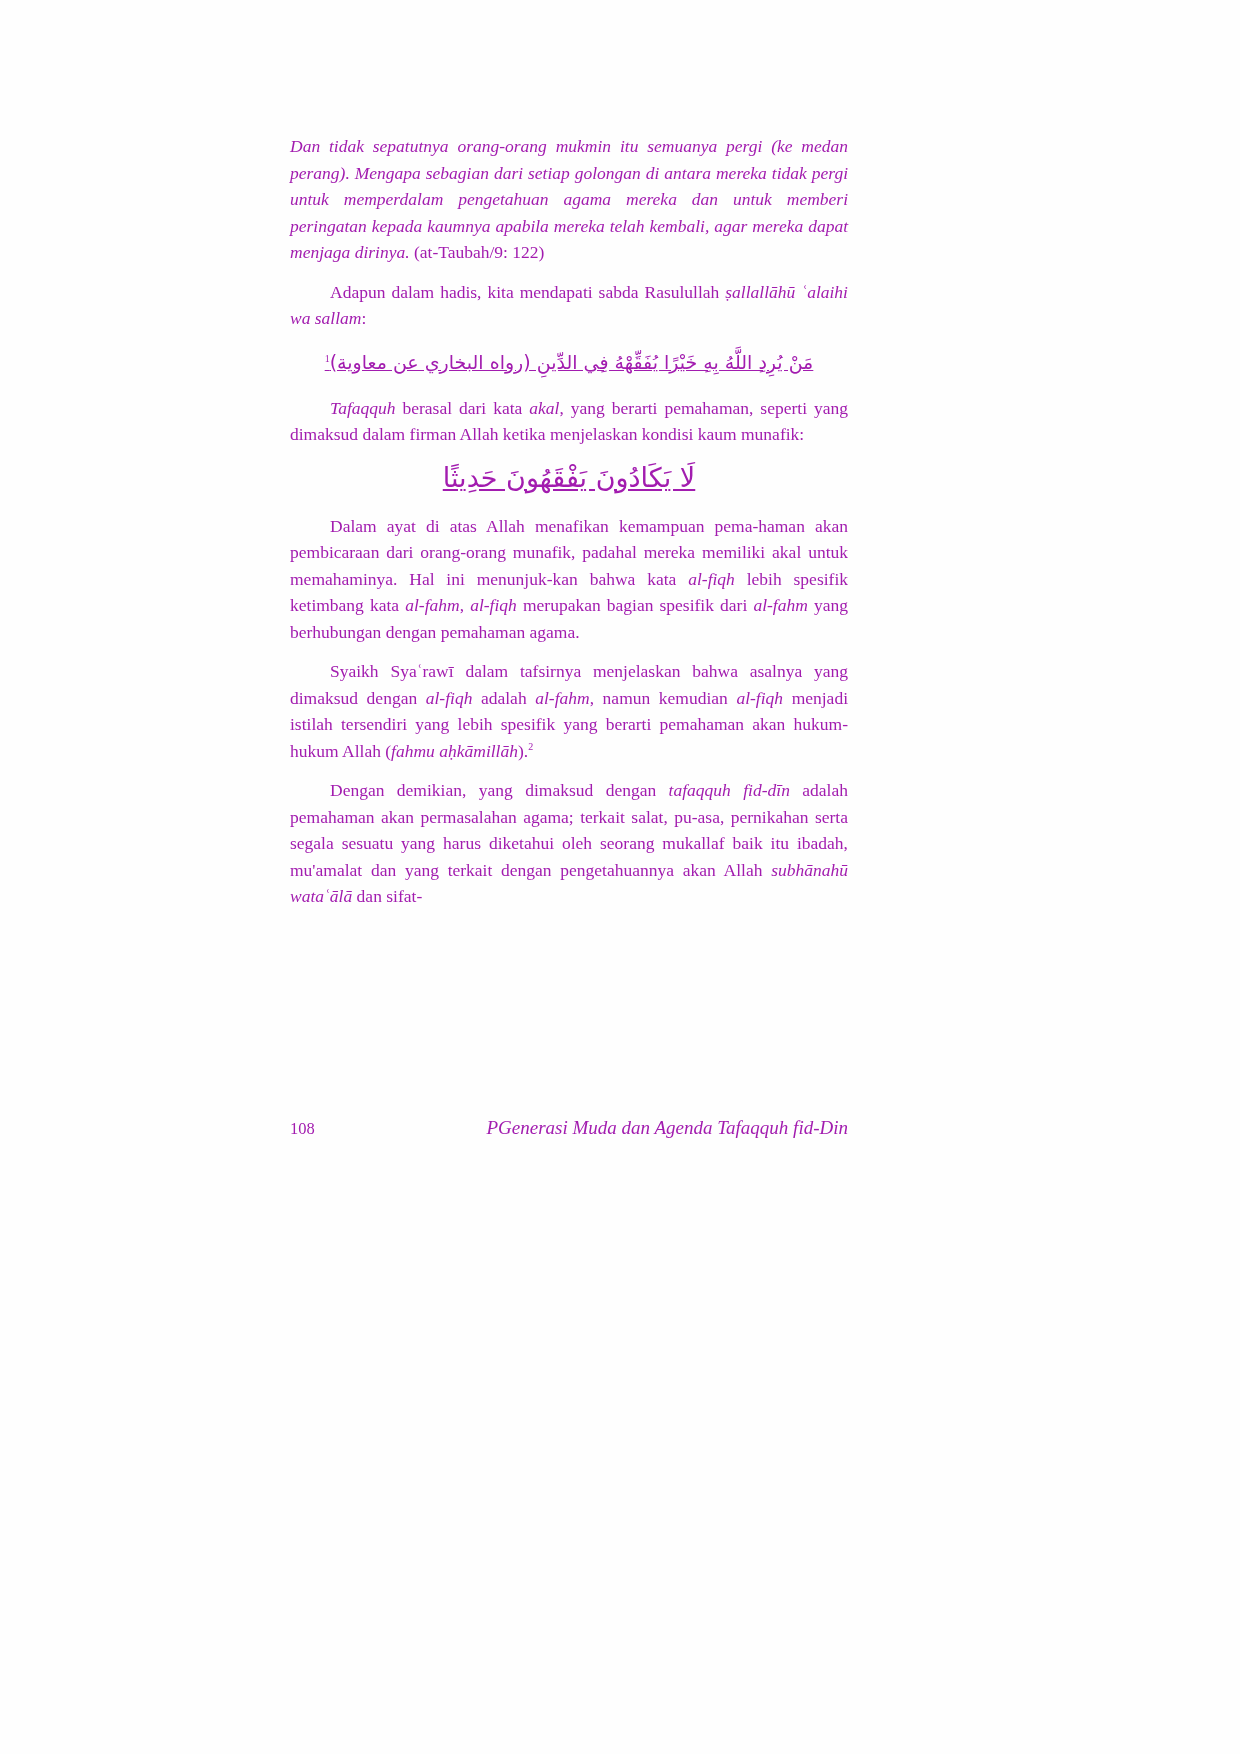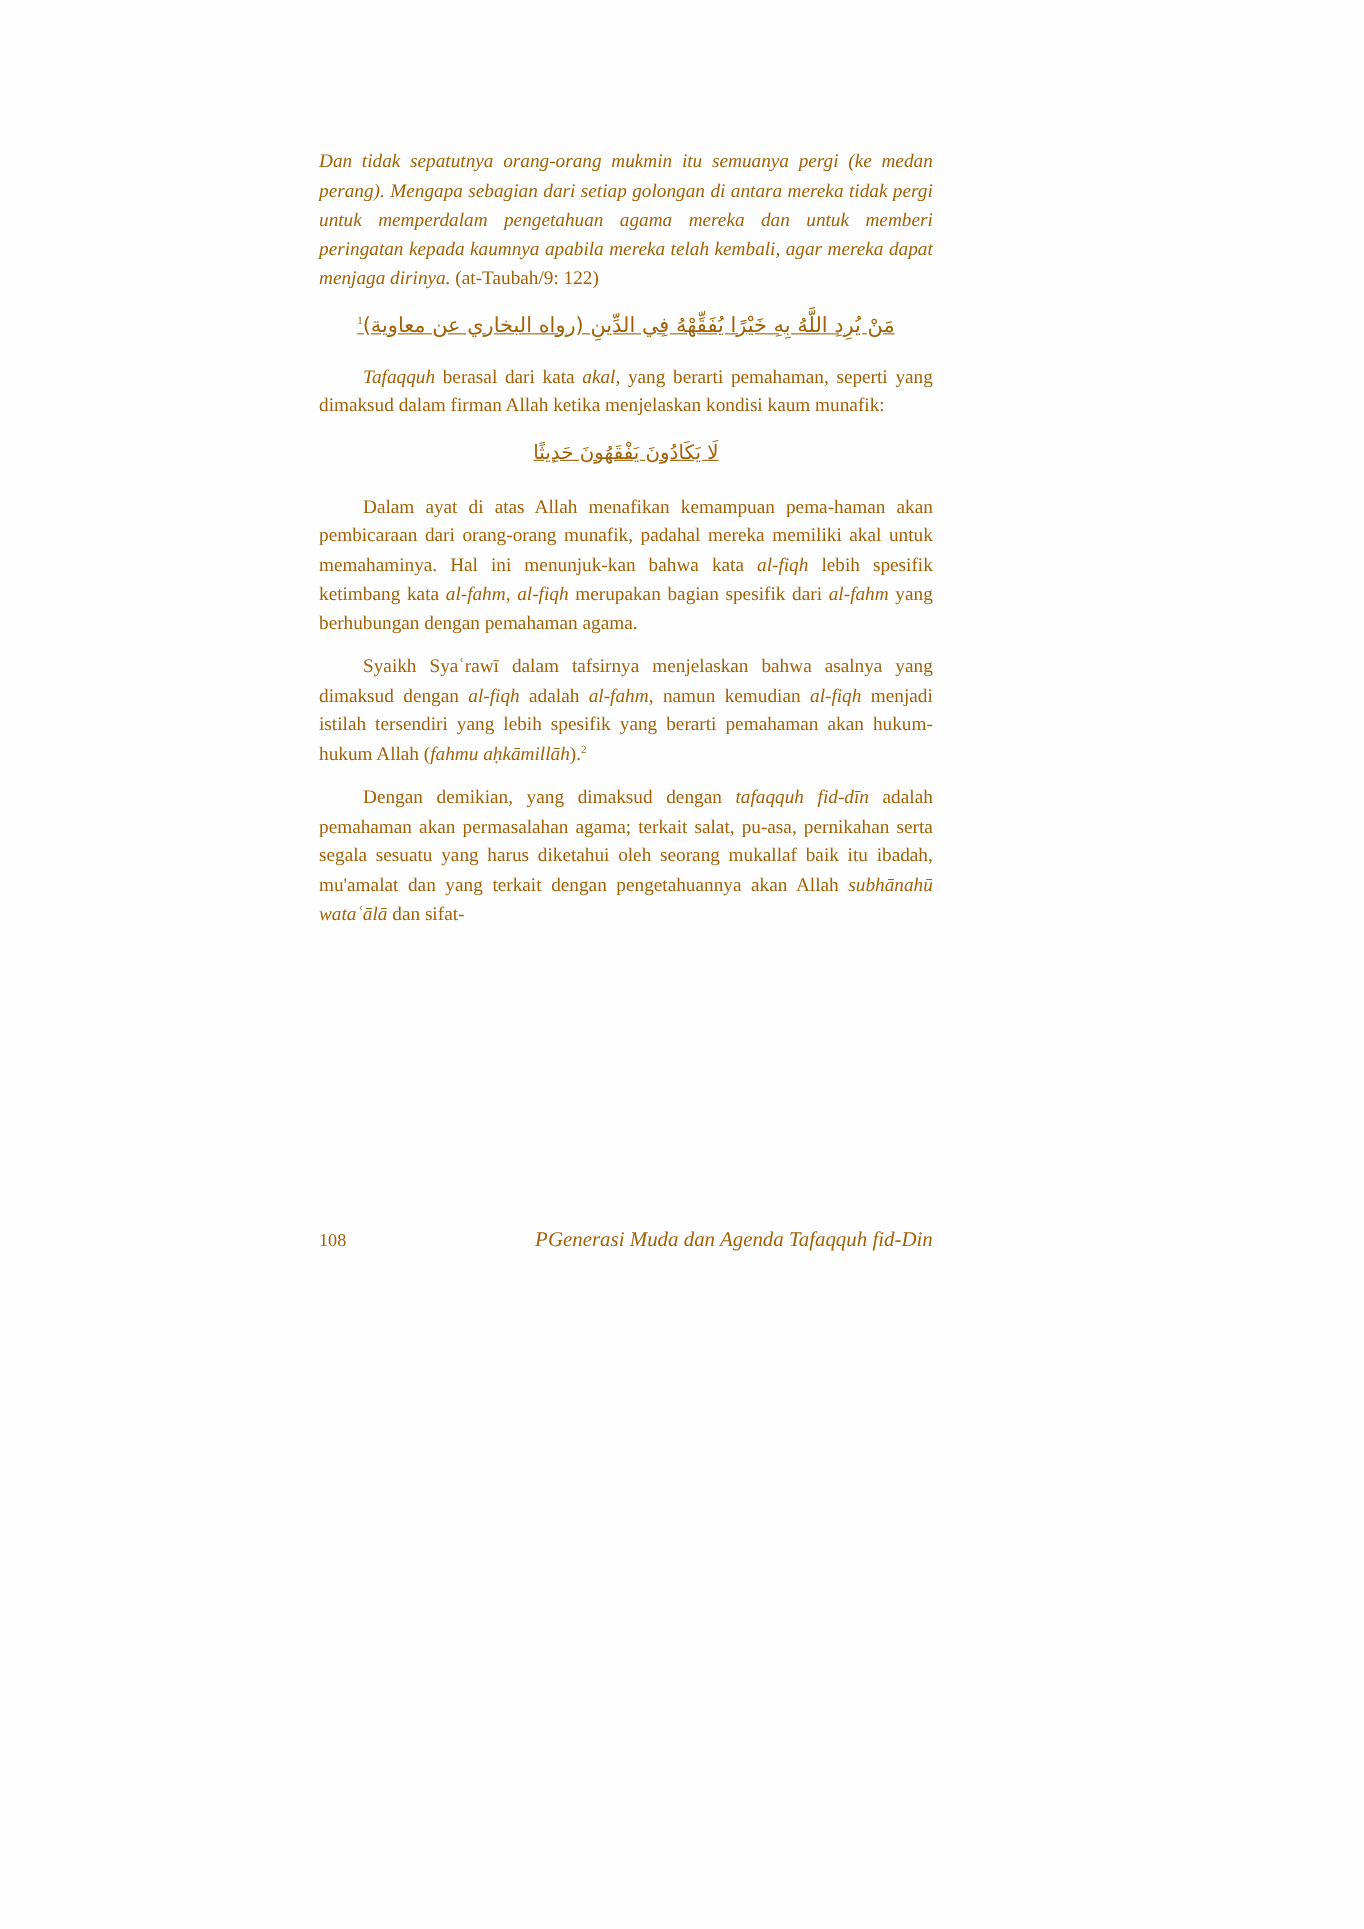--- a/index.html
+++ b/index.html
@@ -7,21 +7,21 @@
     padding: 0;
     background: #e8e8e8;
   }
   .page {
     position: relative;
     width: 1240px;
     height: 1754px;
     margin: 0 auto;
     background: #fefefe;
     font-family: "Liberation Serif", serif;
-    color: #a16207;
+    color: #a21caf;
     overflow: hidden;
   }
   .content {
     position: absolute;
     left: 290px;
     top: 133px;
     width: 558px;
     font-size: 17.5px;
     line-height: 26.5px;
     text-align: justify;
@@ -35,21 +35,21 @@
   .arabic {
     direction: rtl;
     text-align: center;
     font-family: "DejaVu Sans", sans-serif;
     font-size: 19px;
     line-height: 34px;
     margin: 8px 0 16px 0 !important;
     text-decoration: underline;
   }
   .arabic-verse {
-    font-size: 18px;
+    font-size: 27px;
     margin: 10px 0 18px 0 !important;
   }
   sup.fn {
     font-size: 10px;
     line-height: 0;
     vertical-align: super;
     font-family: "Liberation Serif", serif;
   }
   .footer {
     position: absolute;
@@ -69,20 +69,21 @@
   }
 </style>
 </head>
 <body>
 
 <div class="page">
   <div class="content">
 
     <p class="quote"><span class="i">Dan tidak sepatutnya orang-orang mukmin itu semuanya pergi (ke medan perang). Mengapa sebagian dari setiap golongan di antara mereka tidak pergi untuk memperdalam pengetahuan agama mereka dan untuk memberi peringatan kepada kaumnya apabila mereka telah kembali, agar mereka dapat menjaga dirinya. </span><span>(at-Taubah/9: 122)</span></p>
 
+    <p class="indent"><span>Adapun dalam hadis, kita mendapati sabda Rasulullah </span><span class="i">ṣallallāhū ʿalaihi wa sallam</span><span>:</span></p>
 
     <p class="arabic"><span>مَنْ يُرِدِ اللَّهُ بِهِ خَيْرًا يُفَقِّهْهُ فِي الدِّينِ (رواه البخاري عن معاوية)</span><sup class="fn">1</sup></p>
 
 
     <p class="indent"><span class="i">Tafaqquh</span><span> berasal dari kata </span><span class="i">akal</span><span>, yang berarti pemahaman, seperti yang dimaksud dalam firman Allah ketika menjelaskan kondisi kaum munafik:</span></p>
 
     <p class="arabic arabic-verse"><span>لَا يَكَادُونَ يَفْقَهُونَ حَدِيثًا</span></p>
 
 
     <p class="indent"><span>Dalam ayat di atas Allah menafikan kemampuan pema-haman akan pembicaraan dari orang-orang munafik, padahal mereka memiliki akal untuk memahaminya. Hal ini menunjuk-kan bahwa kata </span><span class="i">al-fiqh</span><span> lebih spesifik ketimbang kata </span><span class="i">al-fahm</span><span>, </span><span class="i">al-fiqh</span><span> merupakan bagian spesifik dari </span><span class="i">al-fahm</span><span> yang berhubungan dengan pemahaman agama.</span></p>

